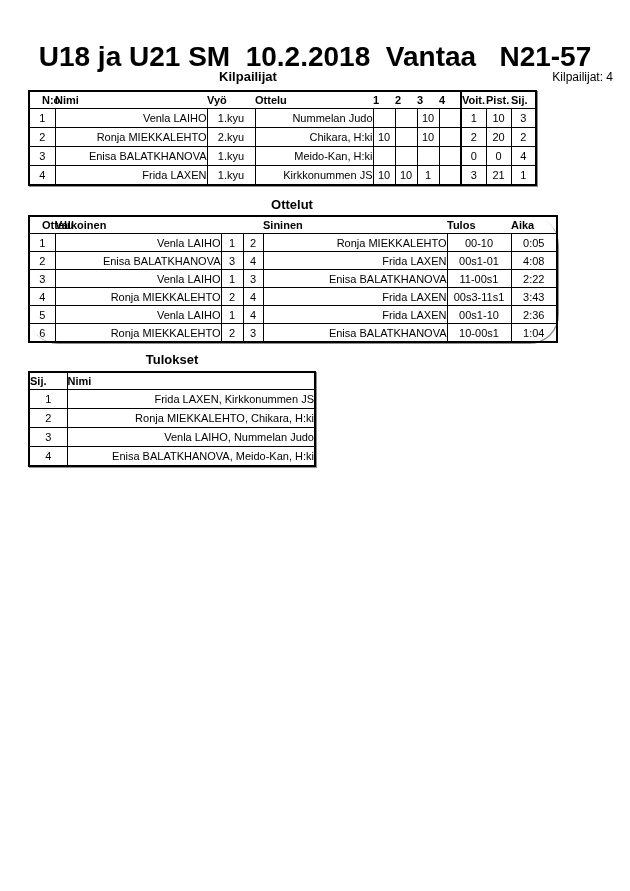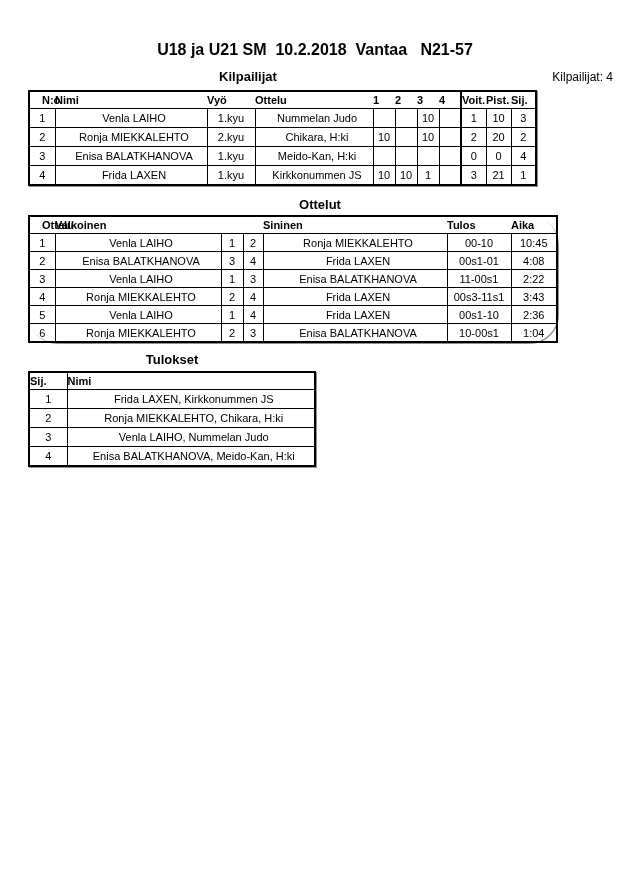--- a/index.html
+++ b/index.html
@@ -2,38 +2,38 @@
 <html><head>
 <meta charset="utf-8">
 <style>
   html,body { margin:0; padding:0; }
   body {
     width:630px; height:891px; background:#ffffff; color:#000;
     font-family:"Liberation Sans", sans-serif; position:relative; overflow:hidden;
   }
   .title {
     position:absolute; top:41px; left:0; width:630px; text-align:center;
-    font-size:16px; font-weight:bold; white-space:pre;
+    font-size:28px; font-weight:bold; white-space:pre;
   }
   .heading { position:absolute; text-align:center; font-size:13px; font-weight:bold; }
   .h-kilpailijat { top:69px;  left:0; width:496px;text-align:center; }
-  .h-ottelut     { top:197px; left:0; width:584px;padding-left:28px; }
+  .h-ottelut     { top:197px; left:0; width:584px; }
   .h-tulokset    { top:352px; left:0; width:344px; }
   .count-label { position:absolute; top:70px; right:17px; font-size:12px; }
 
   table {
     position:absolute; border-collapse:collapse; table-layout:fixed;
     border:2px solid #000; box-shadow:1px 1px 0 #8f8f8f;
     font-size:11px;
   }
   th, td { padding:0; white-space:nowrap; overflow:visible; }
   td { border:1px solid #000; height:18px; text-align:center; }
   th { border:1px solid #000; border-left:none; border-right:none;
        height:16px; font-size:11px; font-weight:bold; text-align:left; }
-  .l  { text-align:center; padding-left:6px; }
+  .l  { text-align:right; padding-left:6px; }
   .al { text-align:left; padding-left:12px; }
   .voit-b { border-left:2px solid #000 !important; }
 
   .t1 { top:90px;  left:28px; width:507px; }
   .t2 { top:215px; left:28px; width:528px;border-radius:29px; }
   .t2 td { height:17px; }
   .t3 { top:371px; left:28px; width:286px; }
   .t3 th { border-left:1px solid #000; border-right:1px solid #000; }
 </style>
 </head>
@@ -157,21 +157,21 @@
     </thead>
     <tbody>
 
     <tr class="">
         <td>1</td>
         <td class="l">Venla LAIHO</td>
         <td>1</td>
         <td>2</td>
         <td class="l">Ronja MIEKKALEHTO</td>
         <td>00-10</td>
-        <td>10:45</td>
+        <td>0:05</td>
       </tr>
         <tr class="">
         <td>2</td>
         <td class="l">Enisa BALATKHANOVA</td>
         <td>3</td>
         <td>4</td>
         <td class="l">Frida LAXEN</td>
         <td>00s1-01</td>
         <td>4:08</td>
       </tr>

